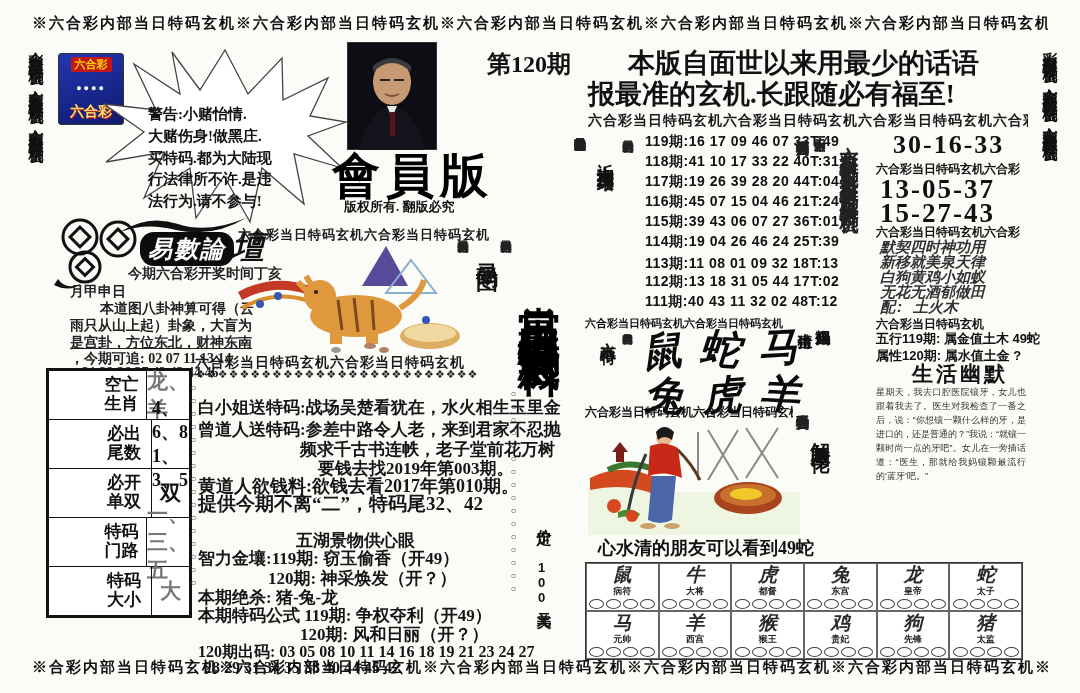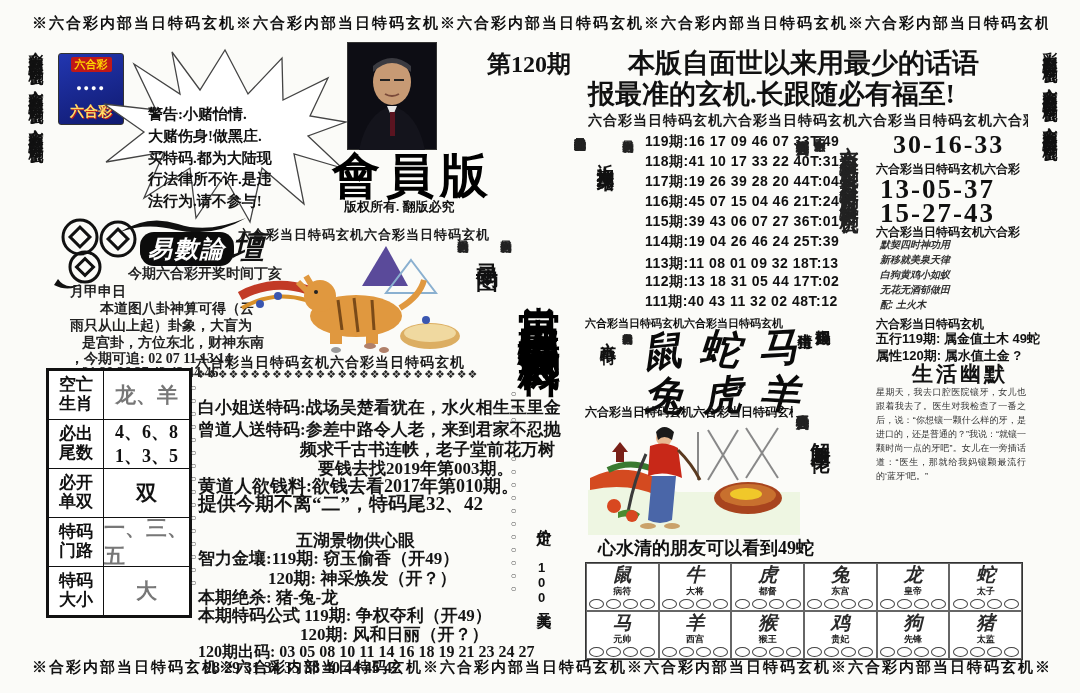--- a/index.html
+++ b/index.html
@@ -14,27 +14,27 @@
   .big-title{font-family:"Liberation Serif",serif;font-weight:bold;font-size:42px;letter-spacing:6px;color:#000;text-align:center;}
   .headline{font-family:"Liberation Serif",serif;font-weight:bold;font-size:27px;white-space:nowrap;}
   .tip-line{font-family:"Liberation Serif",serif;font-weight:bold;font-size:17px;white-space:nowrap;color:#151515;margin-top:13px;}
   .forum-line{font-family:"Liberation Serif",serif;font-size:14px;font-weight:bold;white-space:nowrap;color:#222;}
   .result-row{font-weight:bold;font-size:14px;white-space:nowrap;letter-spacing:0.5px;}
   .ltable{border:3px solid #111;background:#fff;}
   .lrow{display:flex;border-top:1.5px solid #111;height:48px;}
   .lrow:first-child{border-top:none;}
   .lcell-label{width:54px;border-right:1.5px solid #111;display:flex;align-items:center;justify-content:center;
                font-weight:bold;font-size:17px;line-height:1.1;text-align:center;
-               font-family:"Liberation Serif",serif;}
+               font-family:"Liberation Serif",serif;padding-left:48px;}
   .lcell-label span{display:block;width:40px;}
   .lcell-value{flex:1;display:flex;flex-direction:column;align-items:center;justify-content:center;
                font-size:21px;font-family:"Liberation Serif",serif;font-weight:bold;}
   .muted{color:#777;}
   .calli{font-family:"Liberation Serif",serif;font-weight:bold;font-style:italic;font-size:40px;color:#0a0a0a;display:inline-block;}
-  .poem-line{font-family:Liberation Sans, sans-serif;font-style:italic;font-weight:bold;font-size:10px;color:#333;white-space:nowrap;}
+  .poem-line{font-family:Liberation Mono, monospace;font-style:italic;font-weight:bold;font-size:15px;color:#333;white-space:nowrap;}
   .zgrid{display:grid;grid-template-columns:repeat(6,1fr);grid-template-rows:repeat(2,1fr);
          border:1.5px solid #333;background:#fff;}
   .zcell{border:0.5px solid #666;display:flex;flex-direction:column;align-items:center;justify-content:space-between;
          padding:1px 2px;overflow:hidden;}
   .zanimal{font-family:"Liberation Serif",serif;font-weight:bold;font-style:italic;font-size:19px;color:#2b2b2b;line-height:1;}
   .ztitle{font-size:9px;font-weight:bold;color:#222;line-height:1;}
   .zovals{display:flex;gap:2px;}
   .zoval{width:13px;height:8px;border:1px solid #444;border-radius:50%;}
   .circle-col{font-size:10px;letter-spacing:2px;color:#555;}
   .num-line{font-family:"Liberation Serif",serif;font-weight:bold;font-size:27px;letter-spacing:2px;white-space:nowrap;}
@@ -109,21 +109,21 @@
   </svg>
   <div class="abs" style="left:140px;top:232px;background:#0c0c0c;border-radius:14px;padding:1px 8px;">
     <span style="color:#fff;font-size:24px;font-weight:bold;font-style:italic;font-family:'Liberation Serif',serif;letter-spacing:2px;">易數論</span>
   </div>
   <div class="abs serif" style="left:232px;top:226px;font-size:32px;font-weight:bold;font-style:italic;">壇</div>
 
   <div class="abs forum-line" style="left:128px;top:265px;">今期六合彩开奖时间丁亥</div>
   <div class="abs forum-line" style="left:70px;top:283px;">月甲申日</div>
   <div class="abs forum-line" style="left:100px;top:300px;">本道图八卦神算可得（云</div>
   <div class="abs forum-line" style="left:70px;top:317px;">雨只从山上起）卦象，大盲为</div>
-  <div class="abs forum-line" style="left:82px;top:334px;">是宫卦，方位东北，财神东南</div>
+  <div class="abs forum-line" style="left:70px;top:334px;text-decoration:underline;">是宫卦，方位东北，财神东南</div>
   <div class="abs forum-line" style="left:70px;top:350px;">，今期可追: 02 07 11 13 14</div>
   <div class="abs forum-line" style="left:82px;top:365px;">21 29 36 37 42 43 44 46</div>
 
   <div class="abs strip" style="left:238px;top:226px;width:282px;font-size:13px;">六合彩当日特码玄机六合彩当日特码玄机</div>
   <svg class="abs" style="left:238px;top:238px;" width="225" height="118" viewBox="0 0 225 118">
     <polygon points="148,8 170,48 124,48" fill="#5a4a9a"></polygon>
     <polygon points="173,22 198,55 148,55" fill="none" stroke="#8ab0d0" stroke-width="2"></polygon>
     <path d="M2,58 Q35,40 70,52 Q90,58 92,70" fill="none" stroke="#c23a26" stroke-width="9"></path>
     <path d="M4,70 Q35,52 68,62" fill="none" stroke="#d8902a" stroke-width="4"></path>
     <circle cx="22" cy="66" r="4" fill="#3a56b0"></circle>

